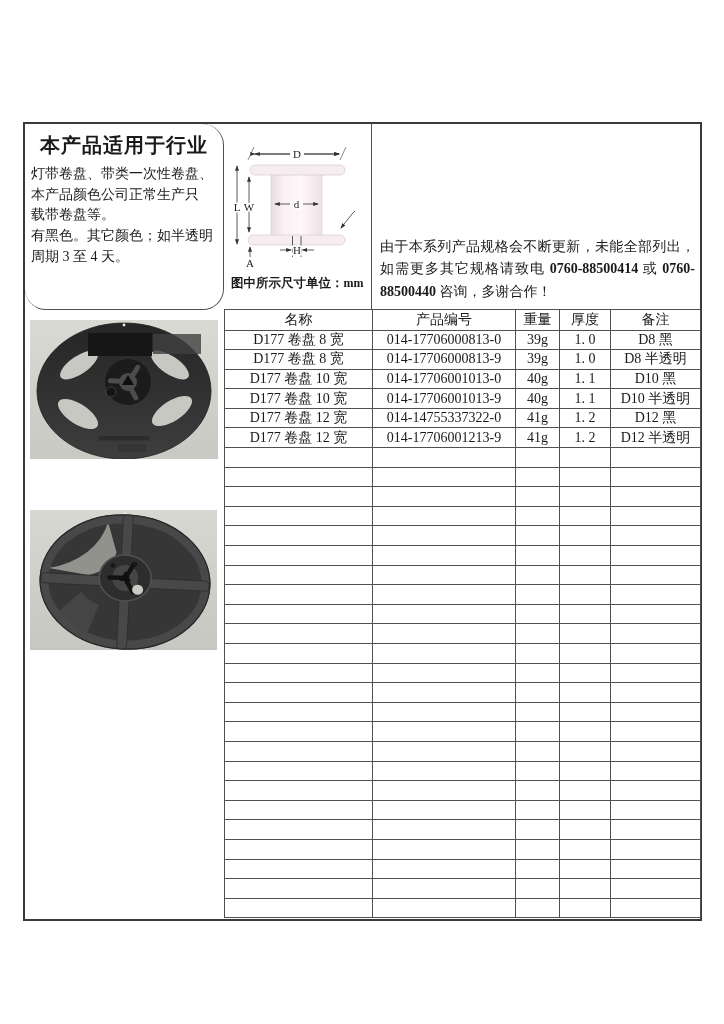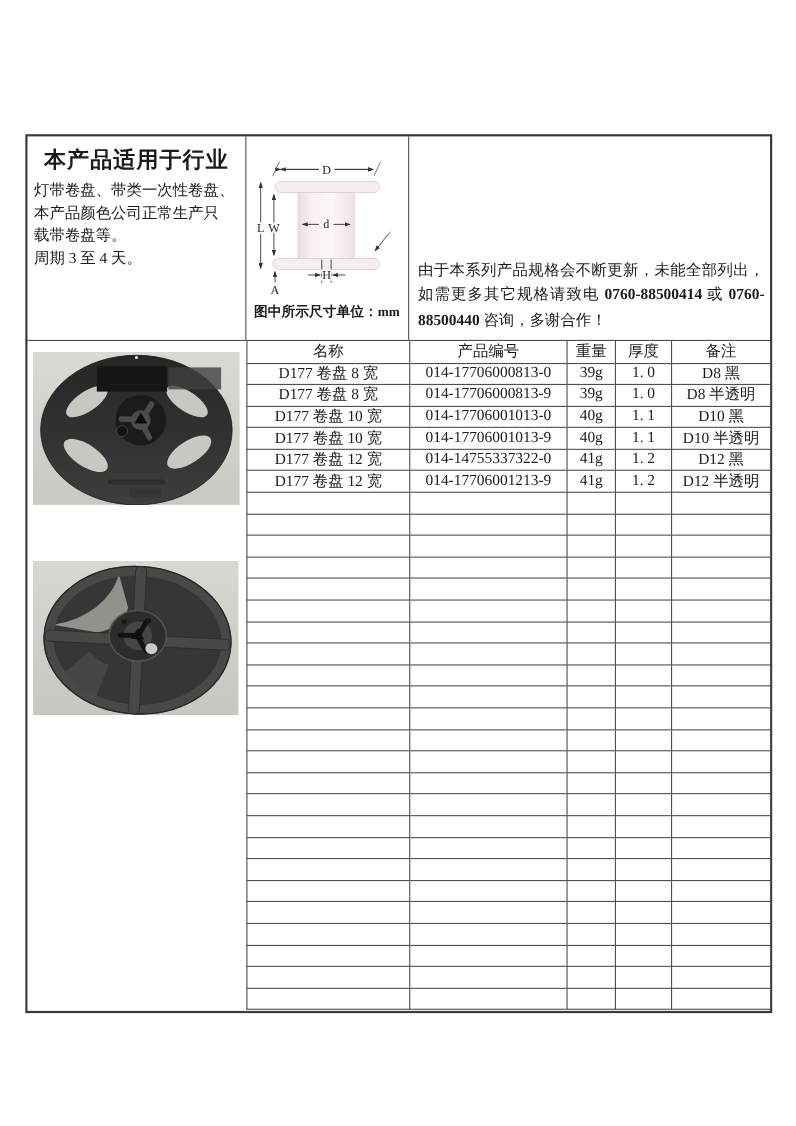--- a/index.html
+++ b/index.html
@@ -16,20 +16,21 @@
     border: 2px solid #3a3a3a;
     background: #fff;
   }
   
   .cell-industry {
     position: absolute; left: 0; top: 0;
     width: 199px; height: 186px;
     border-right: 1px solid #4f4f4f;
     border-bottom: 1px solid #4f4f4f;
     overflow: hidden;
+    border-radius: 21px;
   }
   .panel-title {
     margin-top: 8px;
     text-align: center;
     font-size: 20px;
     font-weight: bold;
     letter-spacing: 1px;
     white-space: nowrap;
   }
   .panel-body {
@@ -106,20 +107,21 @@
 <body>
 
 <div class="sheet">
 
   <div class="cell-industry">
     <div class="panel-title">本产品适用于行业</div>
     <div class="panel-body">
       <div class="bline">灯带卷盘、带类一次性卷盘、</div>
       <div class="bline">本产品颜色公司正常生产只</div>
       <div class="bline">载带卷盘等。</div>
+      <div class="bline">有黑色。其它颜色；如半透明</div>
       <div class="bline">周期 3 至 4 天。</div>
     </div>
   </div>
 
   <div class="cell-diagram">
     <svg width="148" height="150" viewBox="0 0 148 150">
       <defs>
         <marker id="arr" markerWidth="7" markerHeight="5" refX="6" refY="2.5" orient="auto">
           <path d="M0,0 L7,2.5 L0,5 Z" fill="#333"></path>
         </marker>

